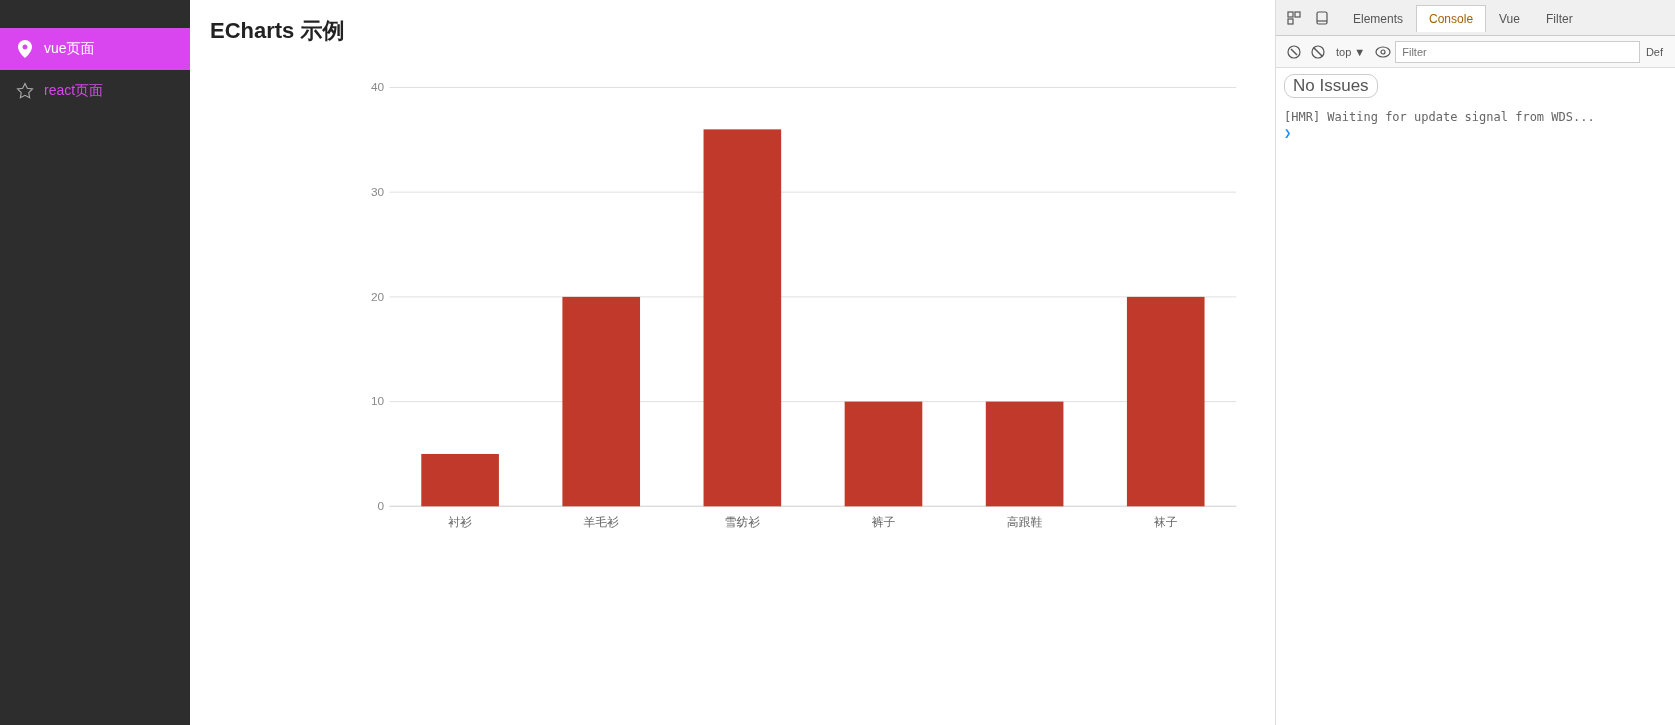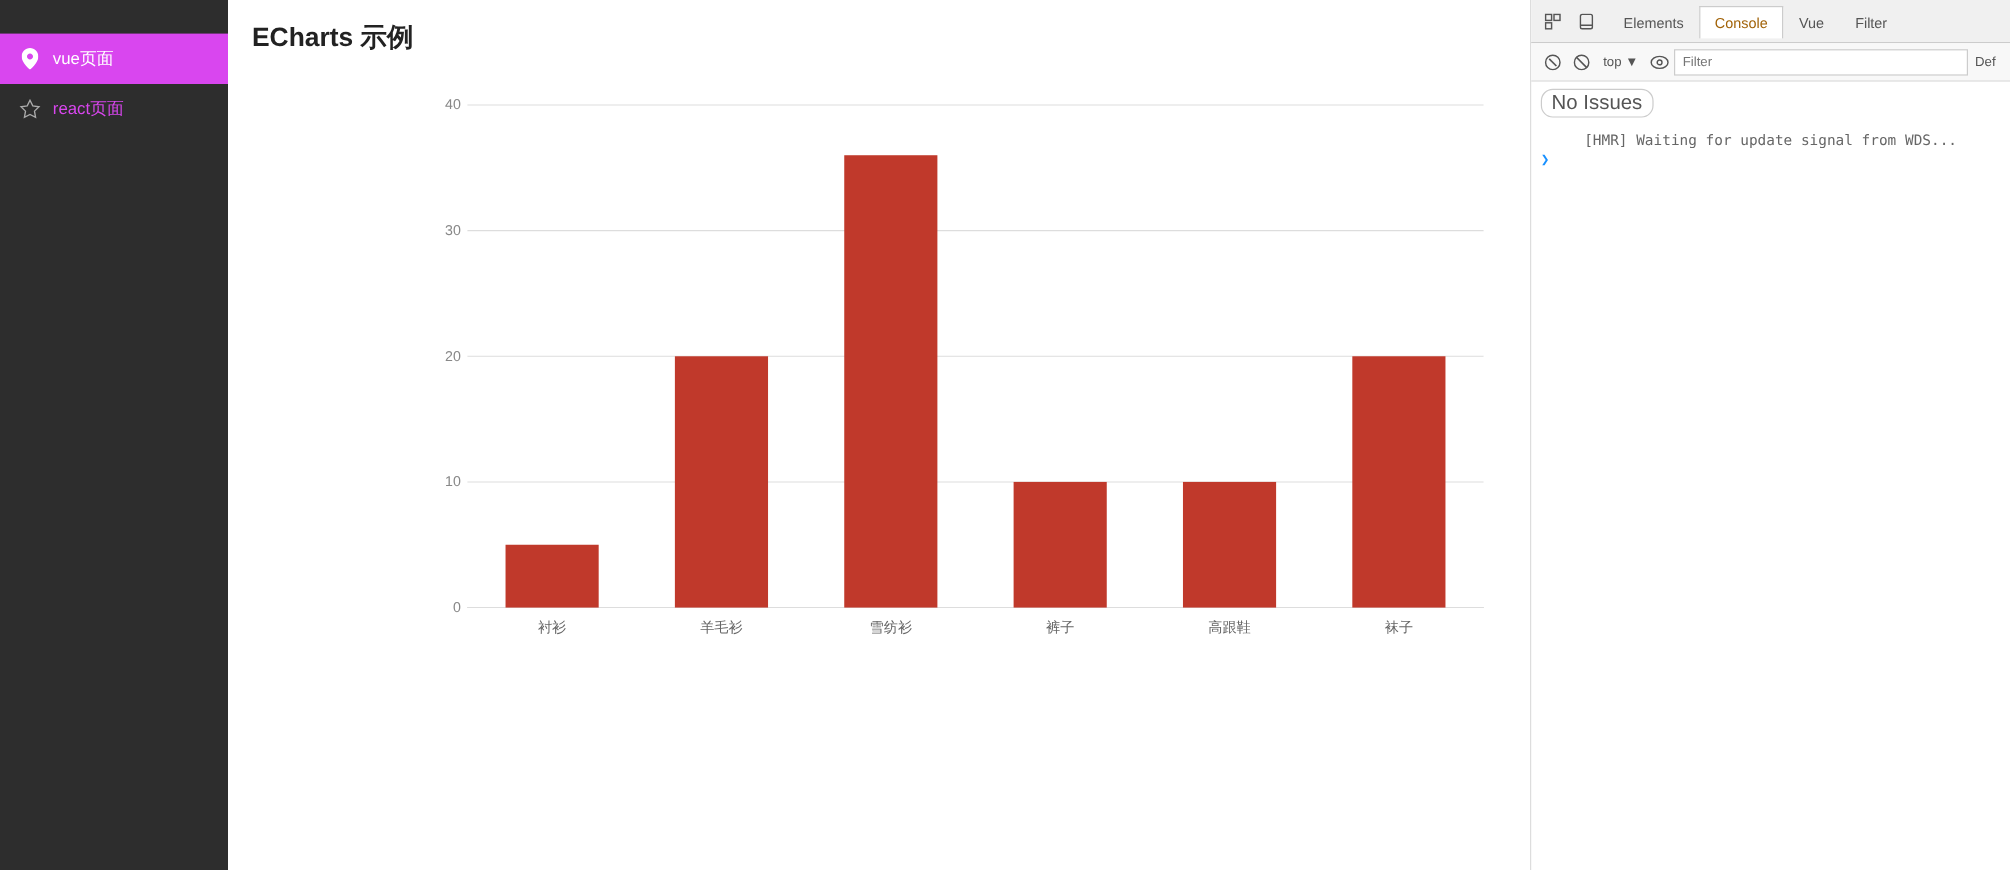--- a/index.html
+++ b/index.html
@@ -149,21 +149,20 @@
     }
     #console-output {
       padding: 4px 8px;
       font-size: 12px;
       color: #333;
       font-family: monospace;
     }
     .console-line {
       padding: 2px 0;
       color: #666;
-      text-align: center;
     }
     .console-prompt {
       color: #1890ff;
       cursor: pointer;
     }
   </style>
 </head>
 <body>
 
 <div id="sidebar">

